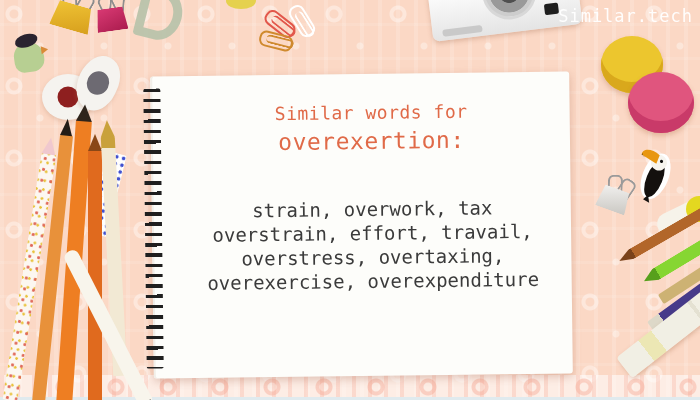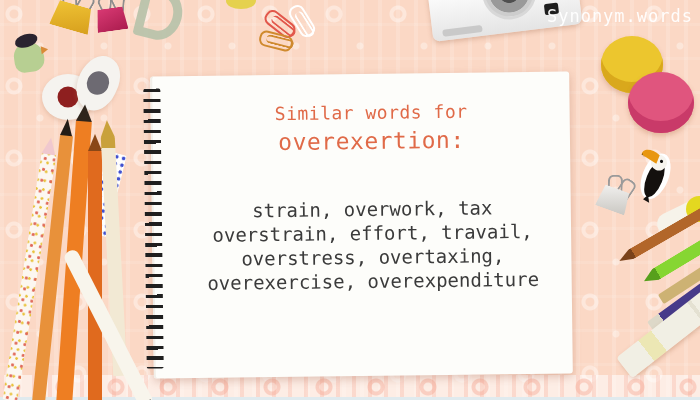--- a/index.html
+++ b/index.html
@@ -212,14 +212,14 @@
       <div class="h-line2">overexertion:</div>
       <div class="syns">
         <div>strain, overwork, tax</div>
         <div>overstrain, effort, travail,</div>
         <div>overstress, overtaxing,</div>
         <div>overexercise, overexpenditure</div>
       </div>
     </div>
   </div>
 
-  <div class="watermark">Synonym.words</div>
+  <div class="watermark">Similar.tech</div>
 </div>
 
 </body></html>

